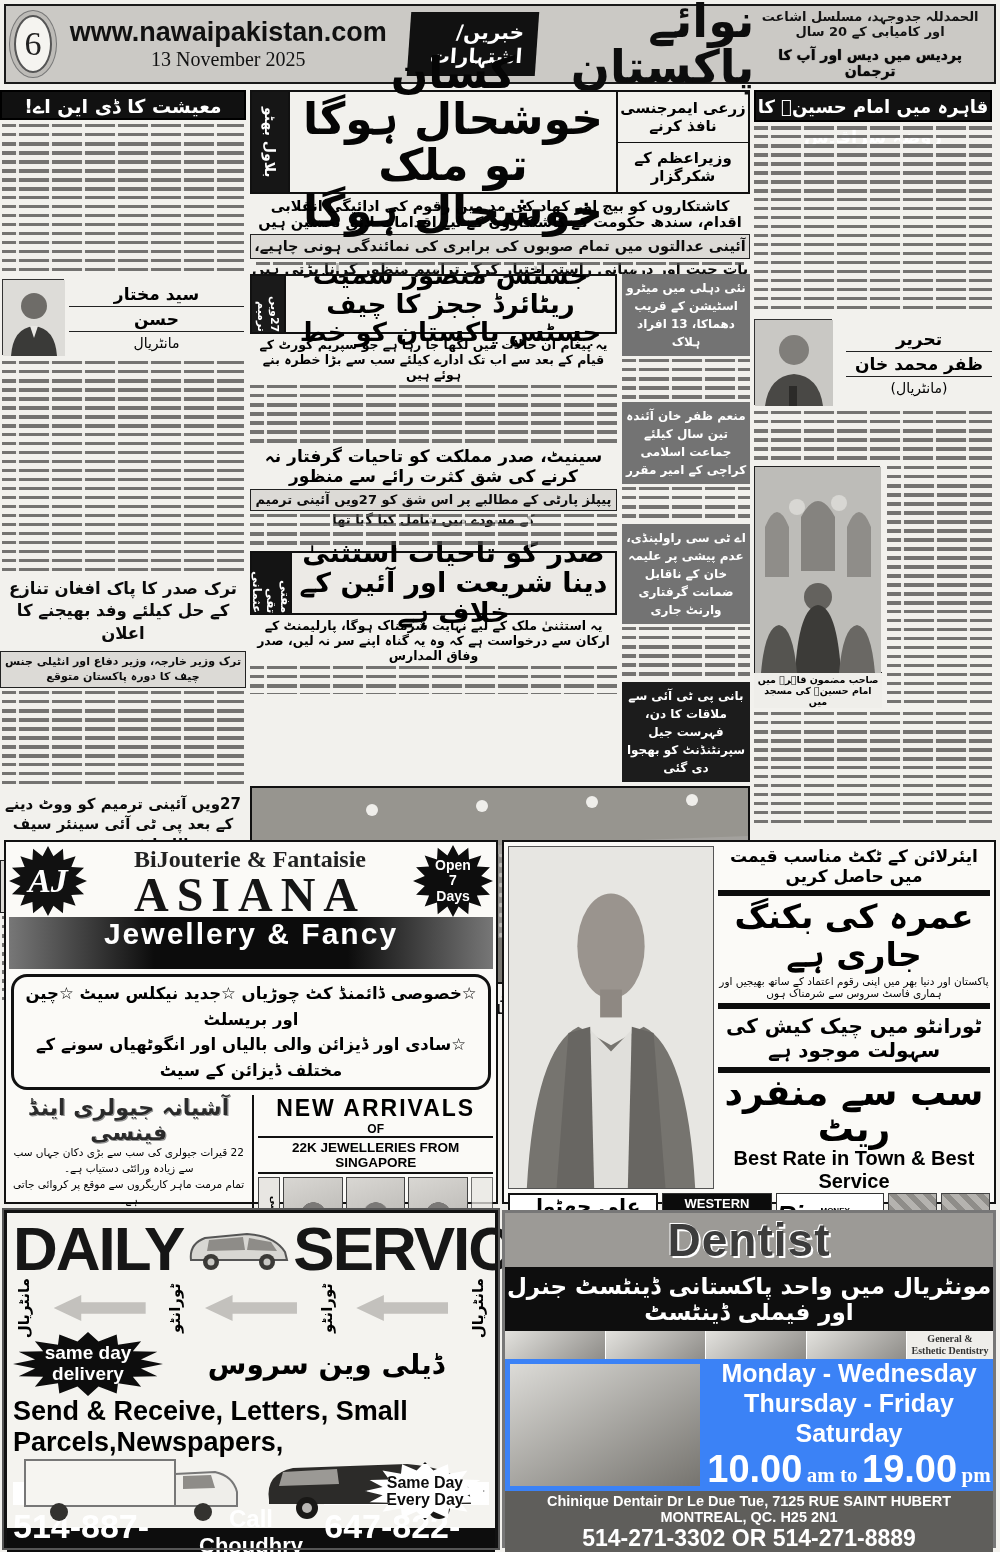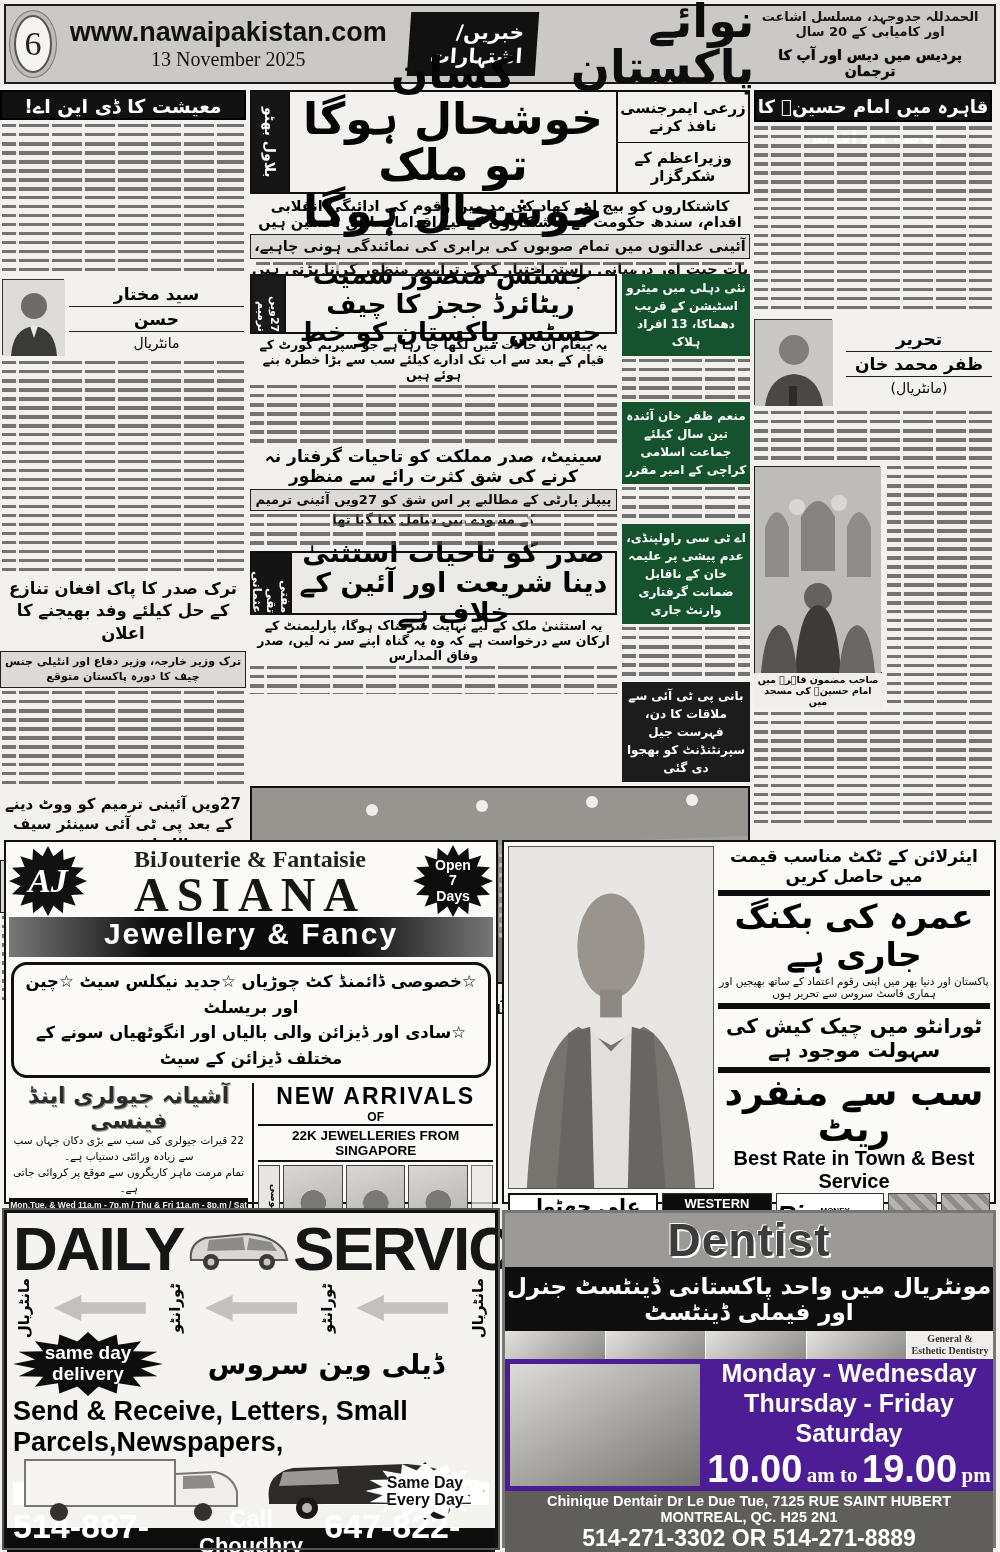--- a/index.html
+++ b/index.html
@@ -73,21 +73,21 @@
   .s2-side { width:34px; border-right:2px solid #111; background:#1a1a1a; color:#fff; display:flex; align-items:center; justify-content:center; }
   .s2-side span { writing-mode:vertical-rl; font-size:11px; font-weight:bold; }
   .s2-head { flex:1; display:flex; align-items:center; justify-content:center; font-size:26px; font-weight:bold; text-align:center; line-height:1.1; padding:0 3px; }
   .s-sub { font-size:12.5px; font-weight:bold; text-align:center; padding:3px 0; }
   .s3-head { font-size:17px; font-weight:bold; text-align:center; padding:3px 0; }
   .s3-sub { font-size:13px; height:22px; line-height:20px; }
   .s4-frame { display:flex; height:64px; border:2px solid #111; background:#eceae6; }
   .s4-side { width:40px; border-right:2px solid #111; background:#141414; color:#fff; display:flex; align-items:center; justify-content:center; }
   .s4-side span { writing-mode:vertical-rl; font-size:12px; font-weight:bold; }
   .s4-head { flex:1; display:flex; align-items:center; justify-content:center; font-size:27px; font-weight:bold; text-align:center; line-height:1.1; }
-  .brief { background:#14532d; color:#fff; font-size:12px; font-weight:bold; text-align:center; line-height:1.5; padding:5px 3px; }
+  .brief { background:#737373; color:#fff; font-size:12px; font-weight:bold; text-align:center; line-height:1.5; padding:5px 3px; }
 
   .lead-photo { margin-top:4px; height:198px; border:2px solid #111; position:relative; overflow:hidden; }
   .caption { font-size:13px; text-align:center; padding:3px 0 0; font-weight:bold; color:#111; }
 
   
   #zr .r-title { height:32px; font-size:18px; line-height:30px; border:2px solid #000; }
   .r-author { display:flex; gap:14px; align-items:center; padding:3px 0; }
   .mosque-row { display:flex; gap:5px; margin-top:3px;justify-content:center; }
   .mosque-box { width:126px; border:1px solid #222; background:#cfcecb; }
   .mosque-cap { font-size:9.5px; text-align:center; background:#efeeea; border-top:1px solid #222; padding:1px 0; font-weight:bold; }
@@ -101,21 +101,21 @@
   
   #asiana { position:absolute; left:0; top:0; width:494px; height:364px; border:2px solid #111; background:#fbfaf7; padding:3px; }
   .as-top { display:flex; align-items:center; height:72px; }
   .aj-burst { width:78px; height:70px; background:#111; color:#fff; display:flex; align-items:center; justify-content:center;
               font-family:"Liberation Serif", serif; font-size:34px; font-style:italic; font-weight:bold; }
   .as-mid { flex:1; text-align:center; }
   .as-tagline { font-family:"Liberation Serif", serif; font-size:24px; font-weight:bold; color:#222; }
   .as-name { font-family:"Liberation Serif", serif; font-size:48px; font-weight:bold; letter-spacing:8px; line-height:.9; color:#151515; }
   .open-burst { width:80px; height:72px; background:#0d0d0d; color:#fff; display:flex; align-items:center; justify-content:center;
                 text-align:center; font-size:14px; font-weight:bold; line-height:1.1; }
-  .as-bar { height:40px; background:linear-gradient(90deg,#777,#0c0c0c 30%,#0c0c0c 70%,#777); color:#fff;
+  .as-bar { height:52px; background:linear-gradient(90deg,#777,#0c0c0c 30%,#0c0c0c 70%,#777); color:#fff;
             font-size:30px; font-weight:bold; text-align:center; line-height:34px; letter-spacing:2px; }
   .as-box { border:3px solid #111; border-radius:16px; margin:5px 2px; padding:4px 6px; }
   .as-box div { font-size:16.5px; font-weight:bold; text-align:center; line-height:1.55; }
   .as-bottom { display:flex; gap:4px; }
   .as-left { flex:1.02; }
   .as-right { flex:1; border-left:2px solid #111; padding-left:4px; }
   .as-urdu-name { font-size:22px; font-weight:bold; text-align:center; color:#2a2a2a; text-shadow:0 0 1px #fff,1px 1px 0 #888; }
   .as-small { font-size:10.5px; text-align:center; line-height:1.5; }
   .as-hours { background:#111; color:#eee; font-size:8.5px; text-align:center; padding:2px 0; font-weight:bold; margin:2px 0; }
   .as-name2 { font-family:"Liberation Serif", serif; font-size:26px; text-align:center; border:1px solid #333; padding:1px 0; }
@@ -180,21 +180,21 @@
 
   
   #dentist { position:absolute; left:498px; top:0; width:494px; height:338px; border:3px solid #777; background:#9c9a96; display:flex; flex-direction:column; }
   .de-head { display:flex; align-items:center; justify-content:center; gap:14px; height:62px; }
   .de-en { font-size:46px; font-weight:bold; color:#3c3c3c; text-shadow:2px 2px 0 #fff,-1px -1px 0 #fff; letter-spacing:1px; }
   .de-ur { font-size:32px; font-weight:bold; color:#fcfcfc; text-shadow:2px 2px 2px #222, -1px -1px 0 #222; }
   .de-sub { background:#0e0e0e; color:#fff; font-size:23px; font-weight:bold; text-align:center; padding:6px 0; }
   .de-strip { display:flex; height:66px; background:#fff; }
   .de-ph { flex:1; background:linear-gradient(140deg,#e3e2de,#8e8c88); border-right:1px solid #fff; }
   .de-badge { width:86px; background:#efeeea; color:#333; font-size:10px; font-weight:bold; font-family:"Liberation Serif", serif; display:flex; align-items:center; justify-content:center; text-align:center; line-height:1.2; padding:2px; }
-  .de-main { flex:1; background:#4c1d95; display:flex; }
+  .de-main { flex:1; background:#3b82f6; display:flex; }
   .de-photo { width:190px; margin:5px; background:linear-gradient(150deg,#dcdbd7,#76746f); }
   .de-right { flex:1; color:#fff; text-align:center; display:flex; flex-direction:column; justify-content:center; gap:1px; }
   .de-days { font-size:25px; font-weight:bold; line-height:1.15; }
   .de-time { font-weight:bold; }
   .de-time .big { font-size:38px; }
   .de-time .small { font-size:21px; font-family:"Liberation Serif", serif; }
   .de-foot { background:#5f5e5b; color:#fff; text-align:center; padding:2px 0 4px; }
   .de-addr { font-size:14.5px; font-weight:bold; }
   .de-tel { font-size:23px; font-weight:bold; }
 
@@ -428,21 +428,21 @@
               <path d="M18 220 Q26 130 70 116 L103 128 L136 116 Q180 130 188 220 Z" fill="#76746f"></path>
               <path d="M82 118 L103 132 L124 118 L124 220 L82 220 Z" fill="#e0dfdb"></path>
               <path d="M60 120 L82 116 L86 220 L48 220 Z" fill="#686662"></path>
               <path d="M146 120 L124 116 L120 220 L158 220 Z" fill="#686662"></path>
             </svg>
         </div>
         <div class="ja-right">
           <div class="ja-kicker u">ایئرلائن کے ٹکٹ مناسب قیمت میں حاصل کریں</div>
           <div class="hrule"></div>
           <div class="ja-h1 u">عمرہ کی بکنگ جاری ہے</div>
-          <div class="ja-line u">پاکستان اور دنیا بھر میں اپنی رقوم اعتماد کے ساتھ بھیجیں اور ہماری فاسٹ سروس سے تحریر ہوں</div>
+          <div class="ja-line u">پاکستان اور دنیا بھر میں اپنی رقوم اعتماد کے ساتھ بھیجیں اور ہماری فاسٹ سروس سے شرمناک ہوں</div>
           <div class="hrule"></div>
           <div class="ja-h2 u">ٹورانٹو میں چیک کیش کی سہولت موجود ہے</div>
           <div class="hrule"></div>
           <div class="ja-h3 u">سب سے منفرد ریٹ</div>
           <div class="ja-best">Best Rate in Town &amp; Best Service</div>
         </div>
       </div>
       <div class="ja-logos">
         <div class="name-box">
           <div class="name-ur u">علی جھٹول</div>

